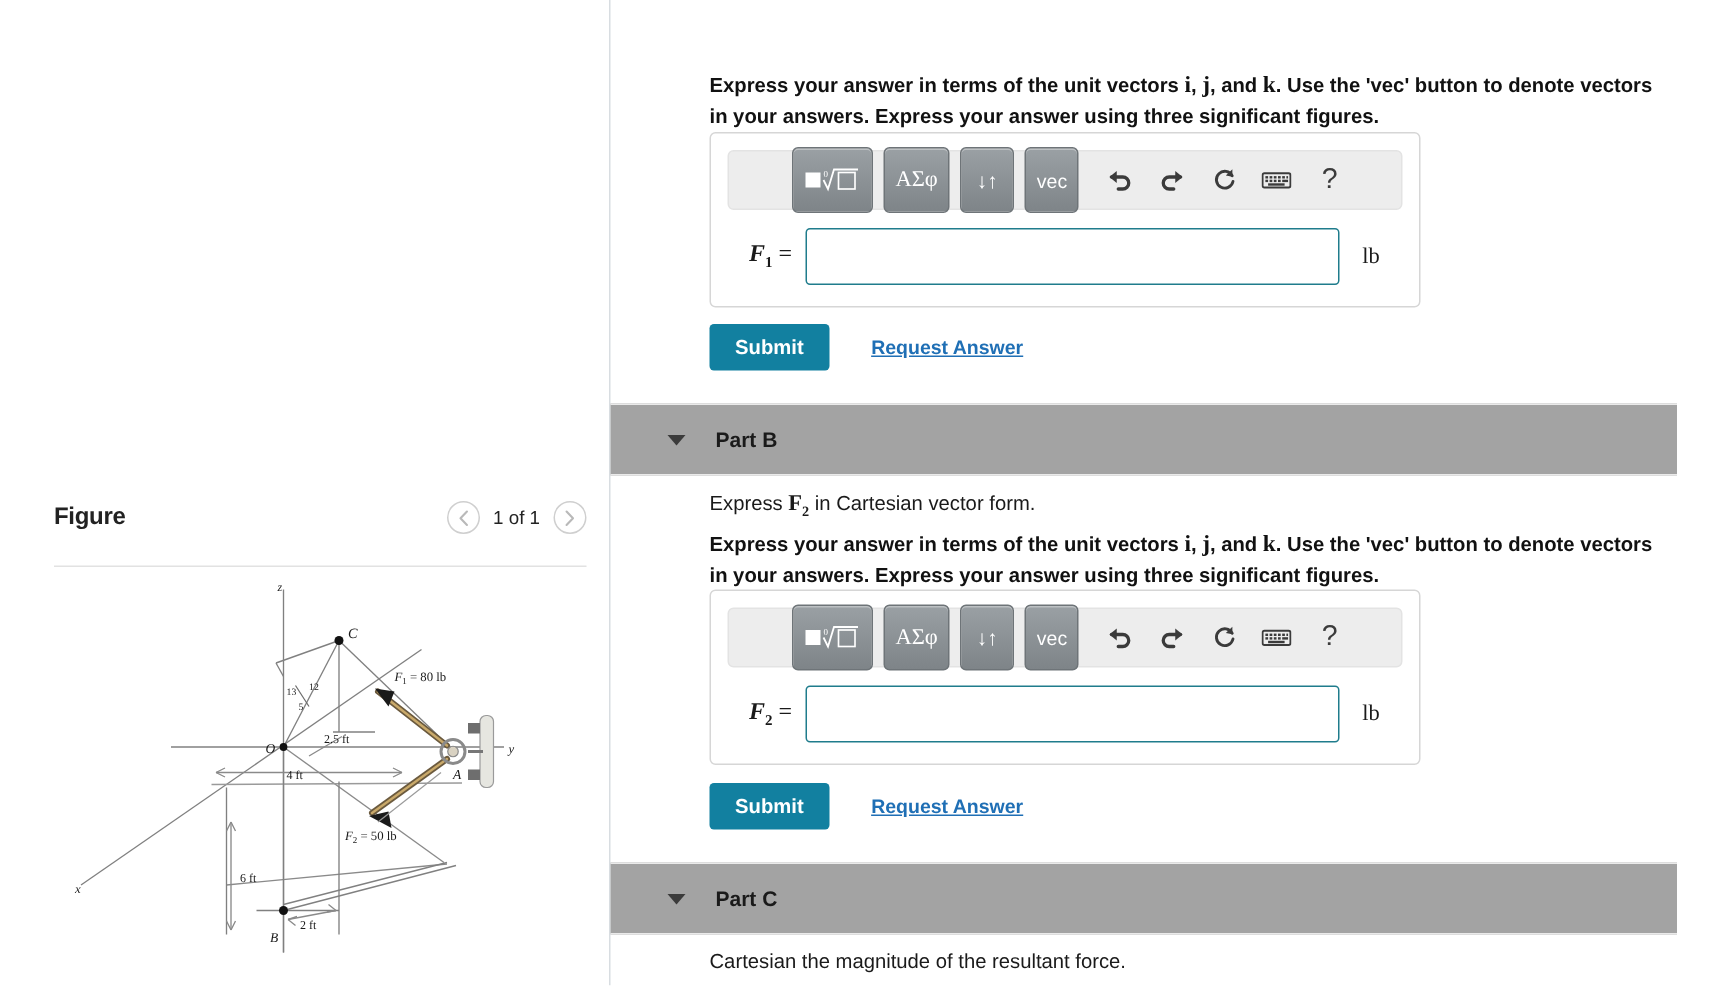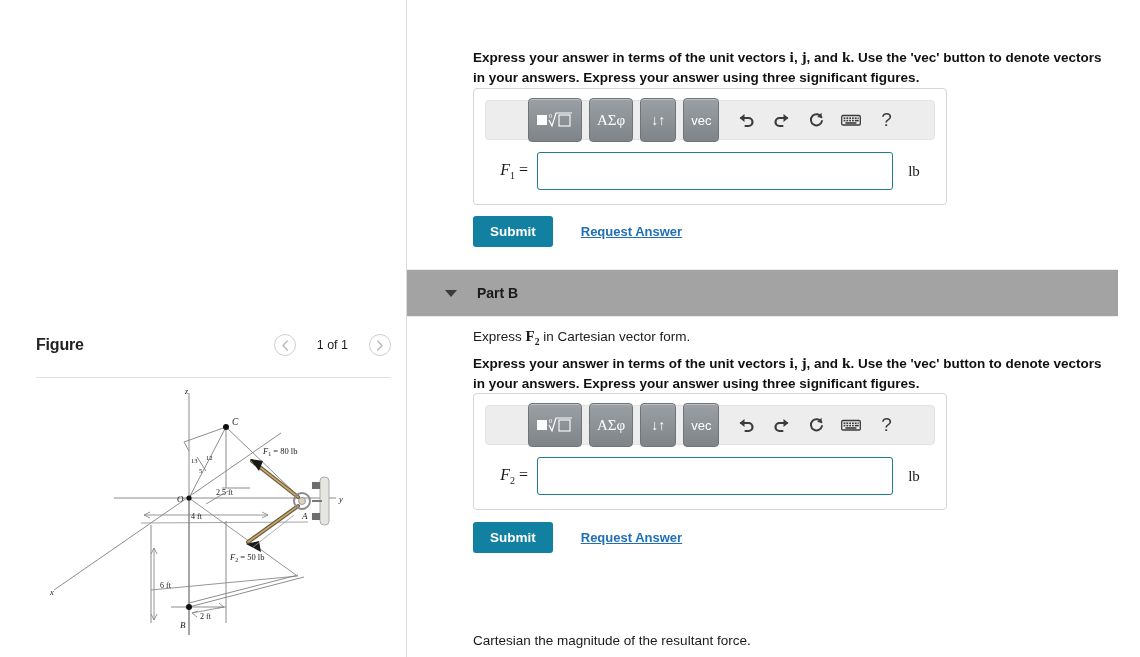--- a/index.html
+++ b/index.html
@@ -23,21 +23,21 @@
   .figure-pane { position: absolute; left: 0; top: 0; width: 406px; height: 619px; }
 
   .figure-head {
     position: absolute; left: 36px; top: 334px; width: 355px; height: 34px;
   }
   .figure-title {
     position: absolute; left: 0; top: 2px;
     font-size: 16px; font-weight: bold; color: #222;
     letter-spacing: -0.2px;
   }
-  .fig-pager { position: absolute; right: 0; top: 0; display:flex; align-items:center; gap:21px; }
+  .fig-pager { position: absolute; right: 0; top: 0; display:flex; align-items:center; gap:9px; }
   .pager-btn {
     width: 22px; height: 22px; border-radius: 50%;
     border: 1px solid #cfcfcf; background: #fff;
     display:flex; align-items:center; justify-content:center;
     color: #b5b5b5;
   }
   .pager-btn svg { display:block; }
   .pager-count { font-size: 12.5px; color: #222; }
 
   .figure-rule {
@@ -106,21 +106,21 @@
   .answer-row {
     display: flex; align-items: center;
     padding: 12px 0 14px 0;
     margin: 0 11px;
   }
   .ans-label {
     width: 52px; text-align: right; padding-right: 9px;
     font-family: "Liberation Serif", serif; font-size: 16px; color:#1a1a1a;
     white-space: nowrap;
   }
-  .ans-label b { font-weight: normal; }
+  .ans-label b { font-weight: bold; }
   .ans-label sub { font-size: 10px; }
   .ans-input {
     flex: 1; height: 38px;
     border: 1px solid #1f7c8c; border-radius: 3px; background:#fff;
     outline: none; font-size: 14px; padding: 0 8px;
     font-family: "Liberation Serif", serif;
   }
   .ans-unit {
     width: 42px; text-align: center;
     font-family: "Liberation Serif", serif; font-size: 15px; color:#1a1a1a;
@@ -433,17 +433,21 @@
         <input class="ans-input" type="text" value="" style="">
         <div class="ans-unit">lb</div>
       </div>
     </div>
 
     <div class="submit-row" style="top:522px;">
       <button class="submit-btn">Submit</button>
       <span class="req-answer">Request Answer</span>
     </div>
 
+    <div class="part-band" style="top:575px;">
+      <div class="part-caret"></div>
+      <div class="part-title">Part C</div>
+    </div>
 
     <div class="q-prompt" style="top:631px;">Cartesian the magnitude of the resultant force.</div>
 
   </div>
 </div>
 
 </body></html>

